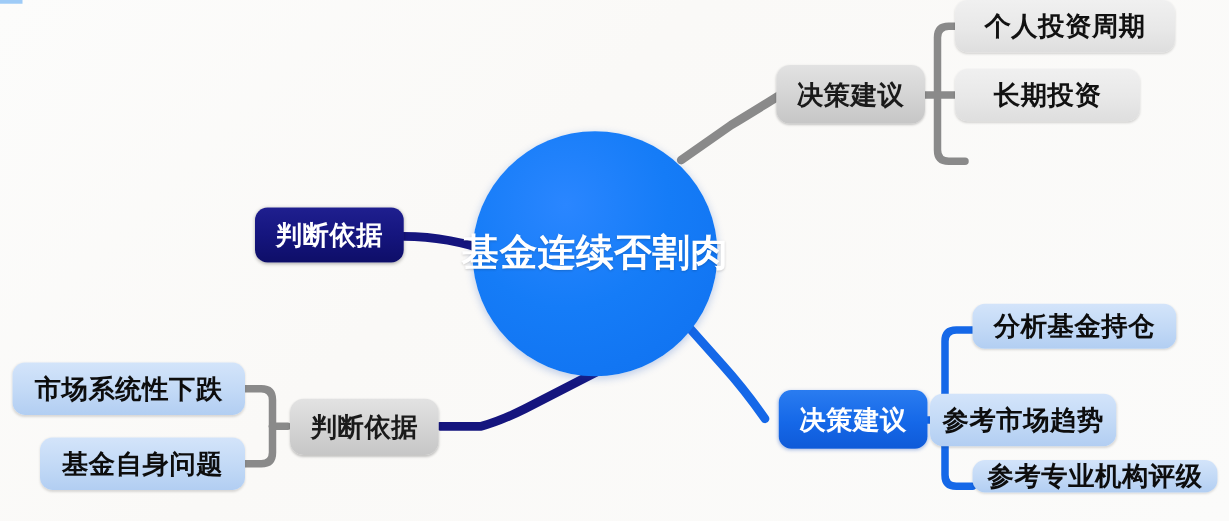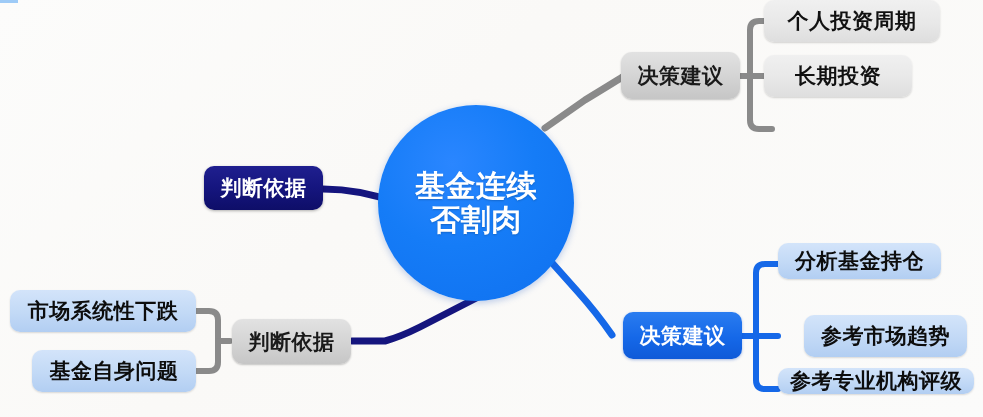--- a/index.html
+++ b/index.html
@@ -39,21 +39,21 @@
   }
 
   
   .central {
     border-radius: 50%;
     background: radial-gradient(circle at 38% 30%, #2a86ff 0%, #157cf7 45%, #0f70ef 100%);
     color: #ffffff;
     font-weight: bold;
     text-align: right;
     line-height: 1.12;
-    flex-direction: column;
+    flex-direction: row;
     text-shadow: 0 1px 2px rgba(0,0,0,0.18);
     box-shadow: 0 2px 7px rgba(20,80,190,0.28);
   }
   .central span { display: block; }
 
   
   .pill-gray {
     border-radius: 11px;
     background: linear-gradient(180deg, #e2e2e2 0%, #d4d4d4 52%, #c6c6c6 100%);
     color: #1a1a1a;
@@ -153,17 +153,17 @@
   <div class="node pill-gray" style="left:232px; top:319px; width:119px; height:45px; font-size:21px;">判断依据</div>
 
   <div class="node pill-blue-light" style="left:32px; top:350px; width:164px; height:42px; font-size:21px;">基金自身问题</div>
 
   <div class="node pill-blue-light" style="left:10px; top:290px; width:186px; height:42px; font-size:21px;">市场系统性下跌</div>
 
   <div class="node pill-blue" style="left:623px; top:312px; width:119px; height:47px; font-size:21px;">决策建议</div>
 
   <div class="node pill-blue-light" style="left:778px; top:243px; width:163px; height:36px; font-size:21px;">分析基金持仓</div>
 
-  <div class="node pill-blue-light" style="left:804px; top:315px; width:163px; height:42px; font-size:21px;">参考市场趋势</div>
+  <div class="node pill-blue-light" style="left:744px; top:315px; width:149px; height:42px; font-size:21px;">参考市场趋势</div>
 
   <div class="node pill-blue-light" style="left:778px; top:368px; width:196px; height:26px; font-size:21px;">参考专业机构评级</div>
 
 </div>
 
 </body></html>

